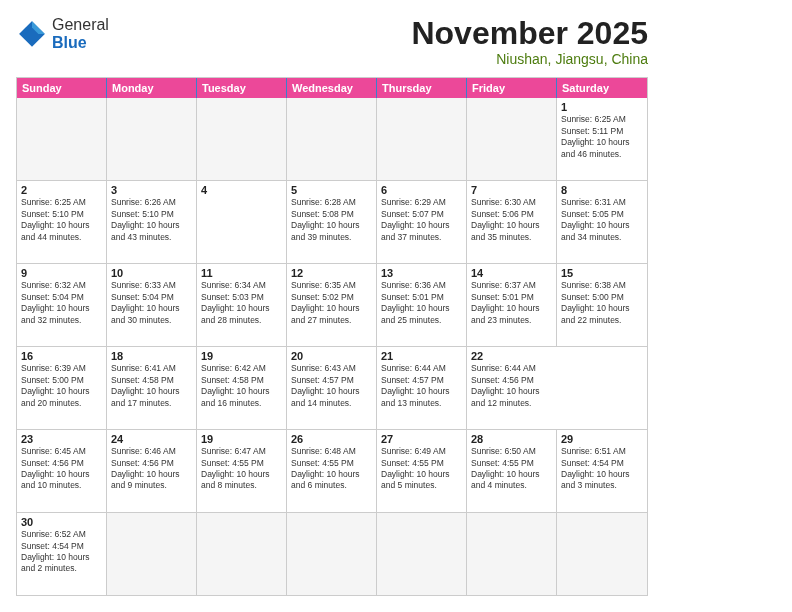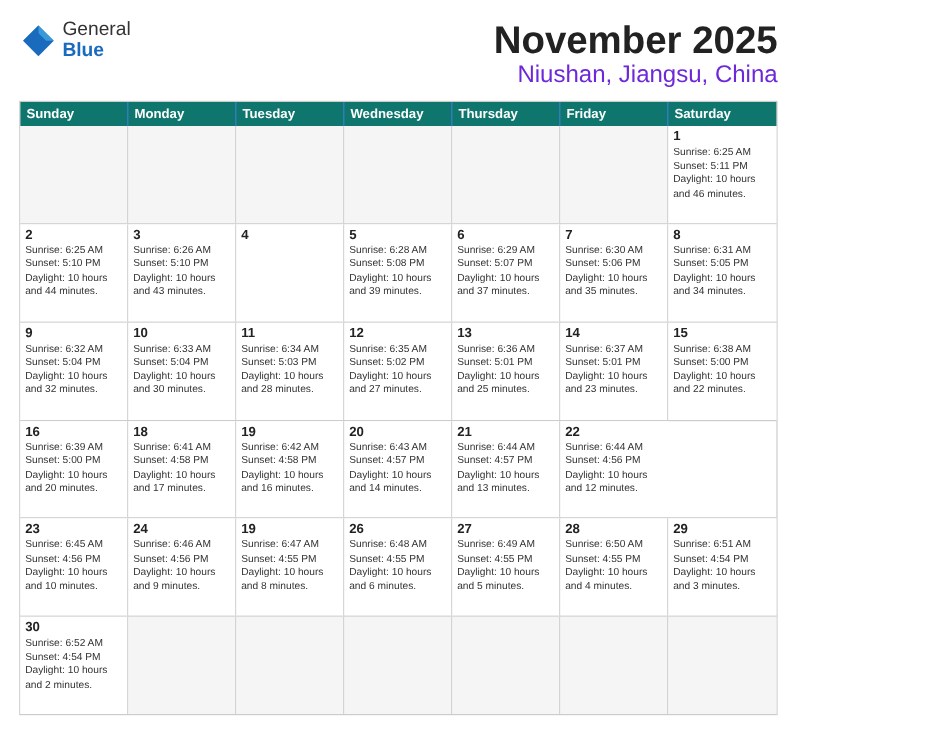--- a/index.html
+++ b/index.html
@@ -50,33 +50,33 @@
     .title-block {
       text-align: right;
     }
     .month-title {
       font-size: 32px;
       font-weight: bold;
       color: #222;
       line-height: 1.1;
     }
     .location {
-      font-size: 20px;
-      color: #6d28d9;
+      font-size: 14px;
+      color: #4d7c0f;
     }
     .calendar {
       flex: 1;
       display: flex;
       flex-direction: column;
       border: 1px solid #ccc;
     }
     .cal-header-row {
       display: grid;
       grid-template-columns: repeat(7, 1fr);
-      background: #0f766e;
+      background: #ec4899;
     }
     .cal-header-cell {
       color: #fff;
       font-size: 11px;
       font-weight: bold;
       padding: 4px 5px;
       text-align: left;
       border-right: 1px solid #3a80cc;
     }
     .cal-header-cell:last-child {

